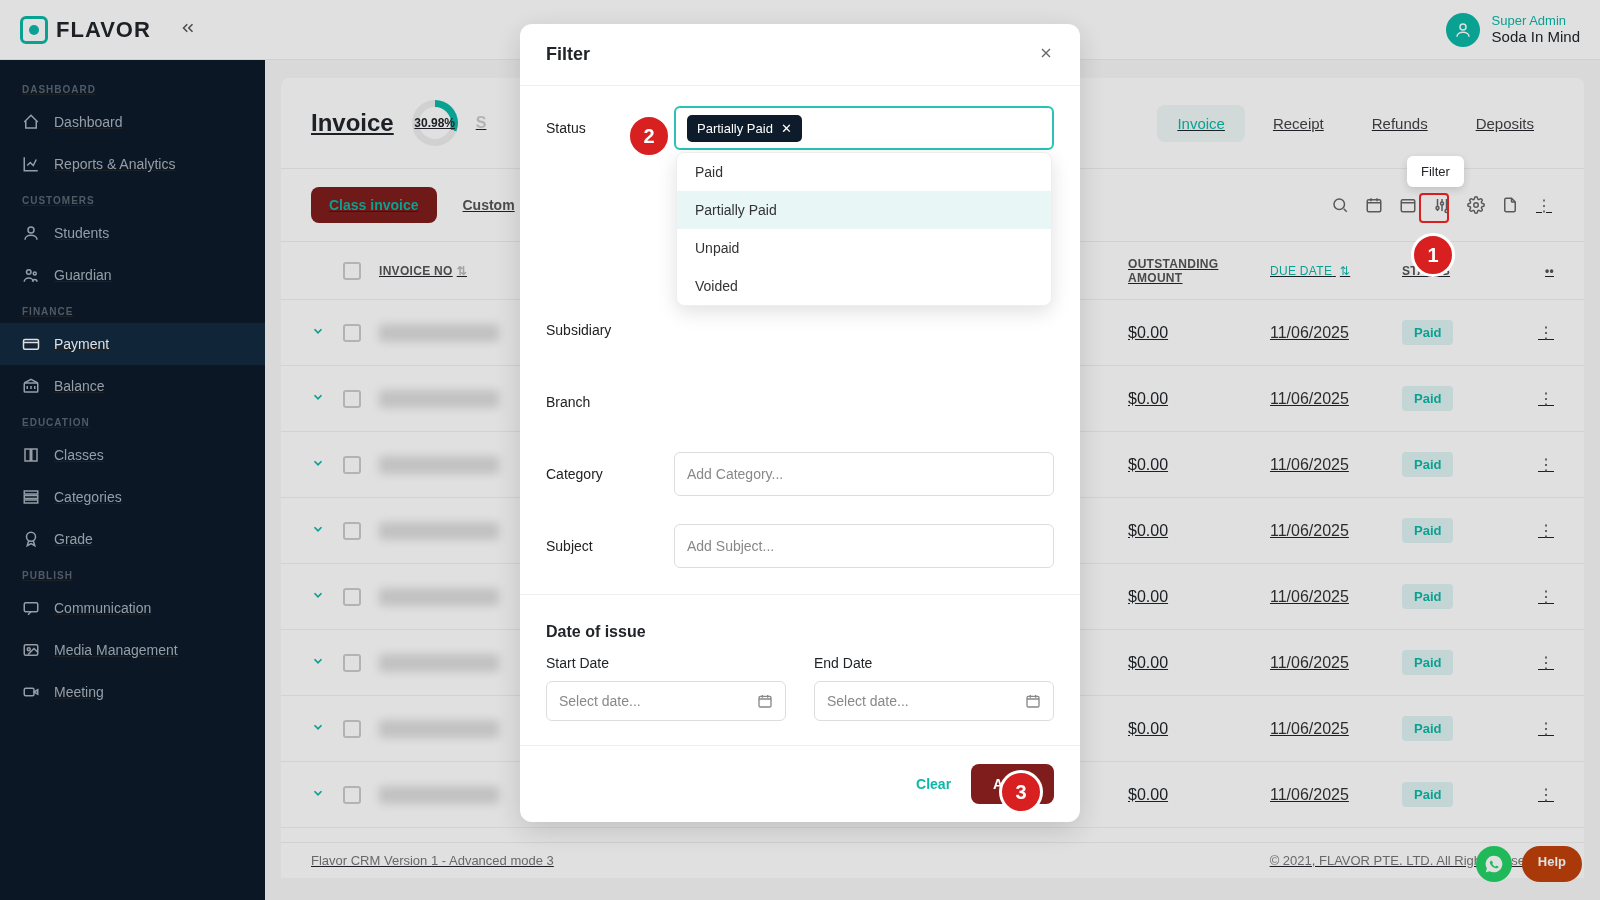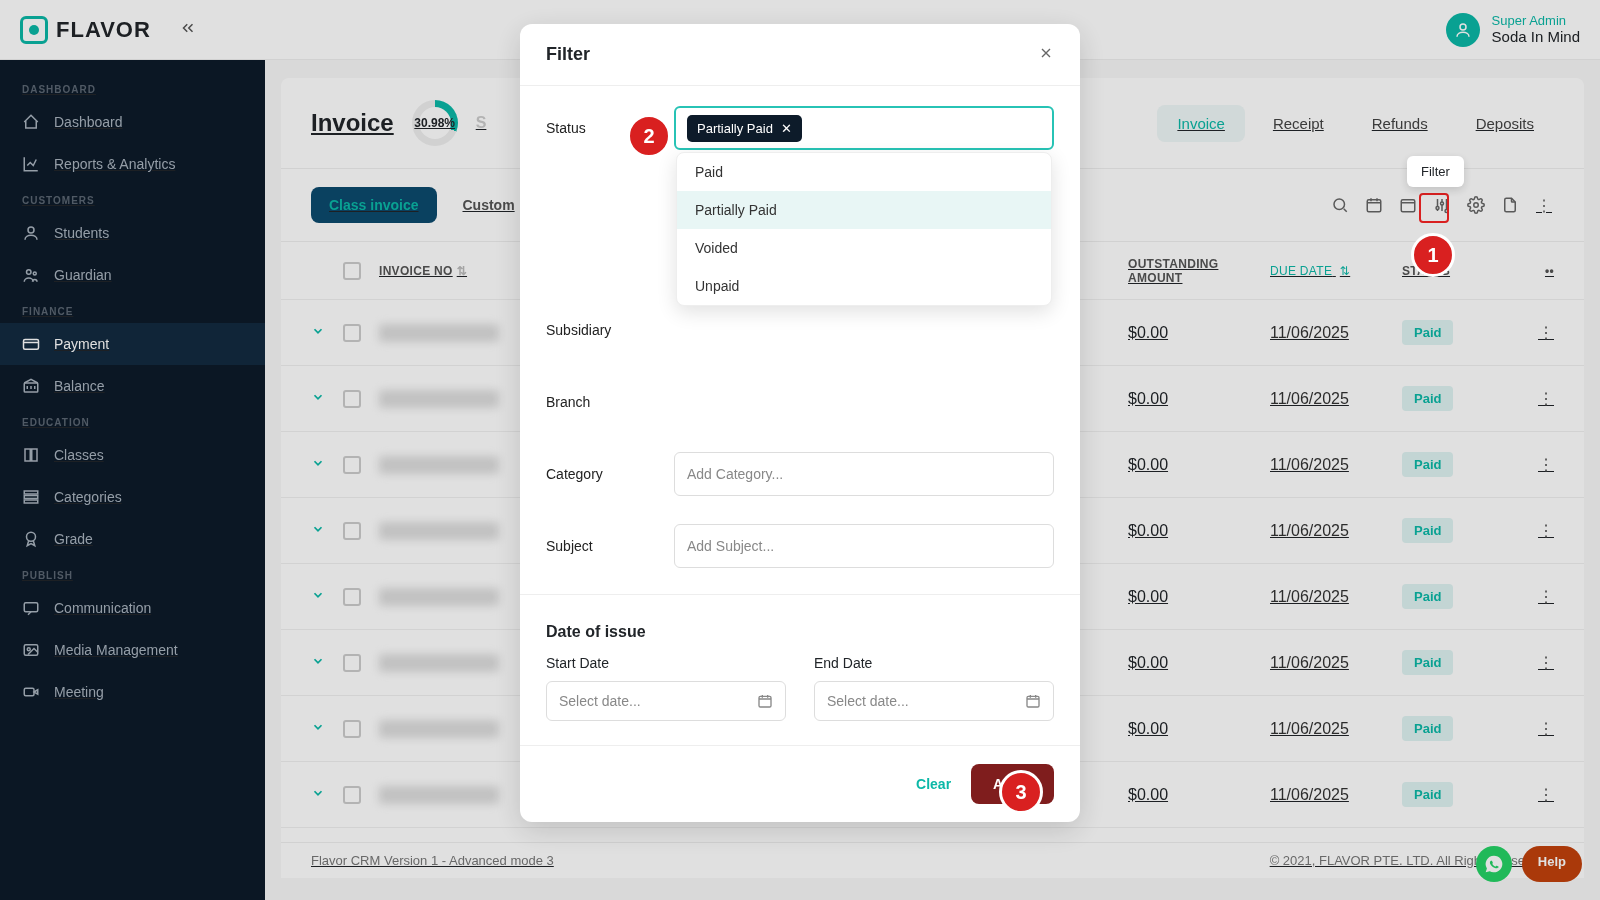--- a/index.html
+++ b/index.html
@@ -26,21 +26,21 @@
 .panel-head { display: flex; align-items: center; padding: 22px 30px; border-bottom: 1px solid #eee; gap: 18px; }
 .page-title { font-size: 24px; font-weight: 600; }
 .gauge { width: 46px; height: 46px; border-radius: 50%; background: conic-gradient(#0bb8a7 0 31%, #eee 31% 100%); display: flex; align-items: center; justify-content: center; position: relative; }
 .gauge::before { content: ""; position: absolute; width: 32px; height: 32px; background: #fff; border-radius: 50%; }
 .gauge span { position: relative; font-size: 12px; font-weight: 600; }
 .tabs-right { margin-left: auto; display: flex; gap: 8px; }
 .tab-btn { padding: 10px 20px; border-radius: 8px; font-size: 15px; font-weight: 500; cursor: pointer; color: #444; }
 .tab-btn.active { background: #eef7f7; color: #0bb8a7; }
 .subhead { display: flex; align-items: center; padding: 18px 30px; border-bottom: 1px solid #eee; gap: 8px; }
 .tab2 { padding: 10px 18px; border-radius: 8px; font-size: 14px; font-weight: 600; cursor: pointer; color: #555; }
-.tab2.active { background: #0c4a6e; color: #0bb8a7; }
+.tab2.active { background: #7f1d1d; color: #0bb8a7; }
 .toolbar { margin-left: auto; display: flex; gap: 14px; align-items: center; color: #666; }
 .toolbar-icon { cursor: pointer; width: 20px; height: 20px; display: flex; align-items: center; justify-content: center; }
 .table { flex: 1; overflow-y: auto; }
 .trow { display: flex; align-items: center; padding: 0 30px; height: 66px; border-bottom: 1px solid #f0f0f0; gap: 12px; position: relative; }
 .trow.head { height: 58px; font-size: 12px; color: #555; font-weight: 600; text-transform: uppercase; letter-spacing: 0.3px; }
 .c-exp { width: 20px; color: #0bb8a7; cursor: pointer; }
 .c-chk { width: 24px; }
 .chkbox { width: 18px; height: 18px; border: 2px solid #ccc; border-radius: 3px; }
 .c-inv { width: 140px; }
 .c-blur { flex: 1; }
@@ -434,22 +434,22 @@
     <div class="fg">
       <label>Status</label>
       <div class="finput focus">
         <div class="chip">
           <span>Partially Paid</span>
           <span class="chip-x">✕</span>
         </div>
         <div class="dropdown" id="ddopts">
             <div class="dd-opt">Paid</div>
             <div class="dd-opt sel">Partially Paid</div>
+            <div class="dd-opt">Unpaid</div>
             <div class="dd-opt">Voided</div>
-            <div class="dd-opt">Unpaid</div>
           </div>
       </div>
     </div>
     <div class="fg" style="margin-top:130px">
       <label>Subsidiary</label>
       <div class="finput" style="visibility:hidden"></div>
     </div>
     <div class="fg">
       <label>Branch</label>
       <div class="finput" style="visibility:hidden"></div>

